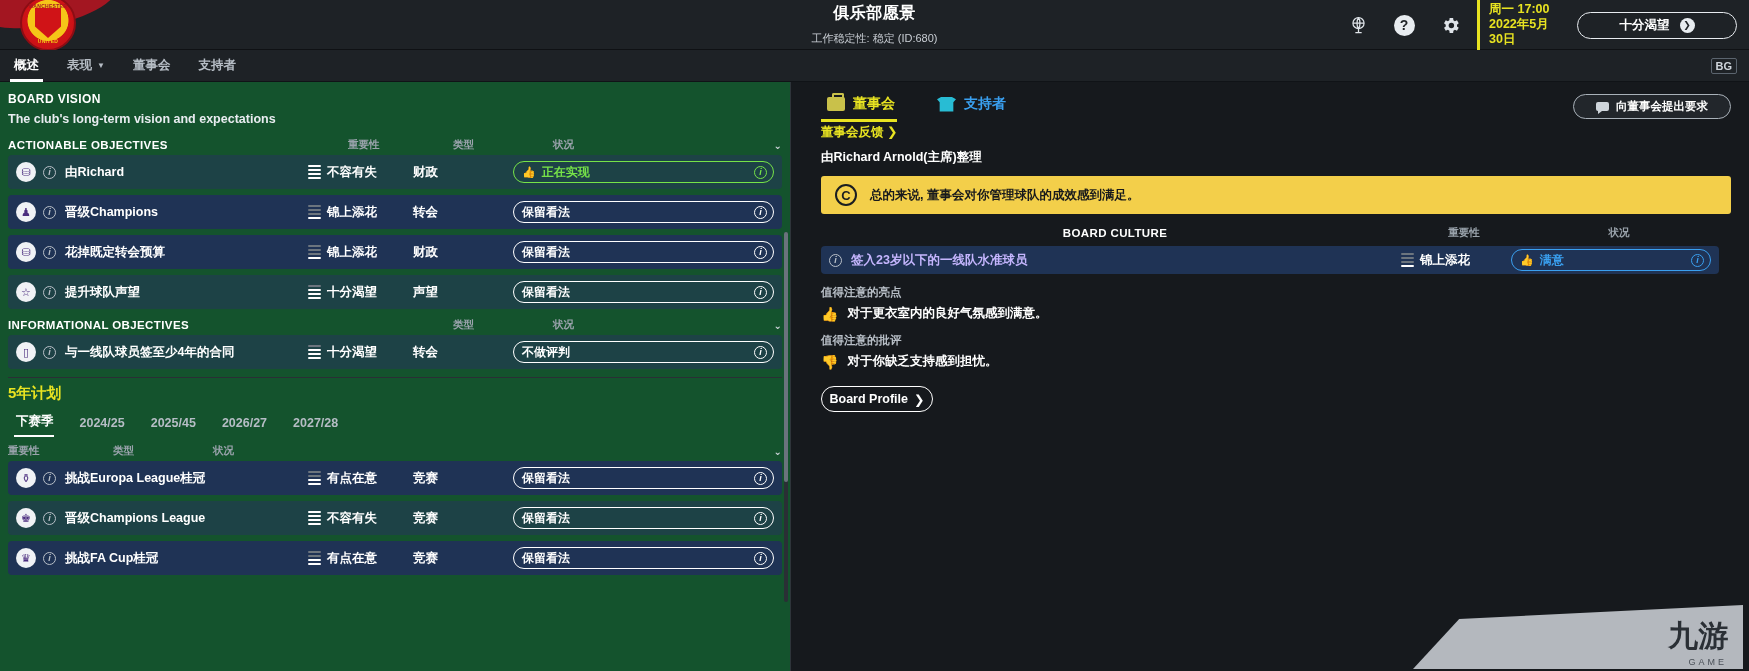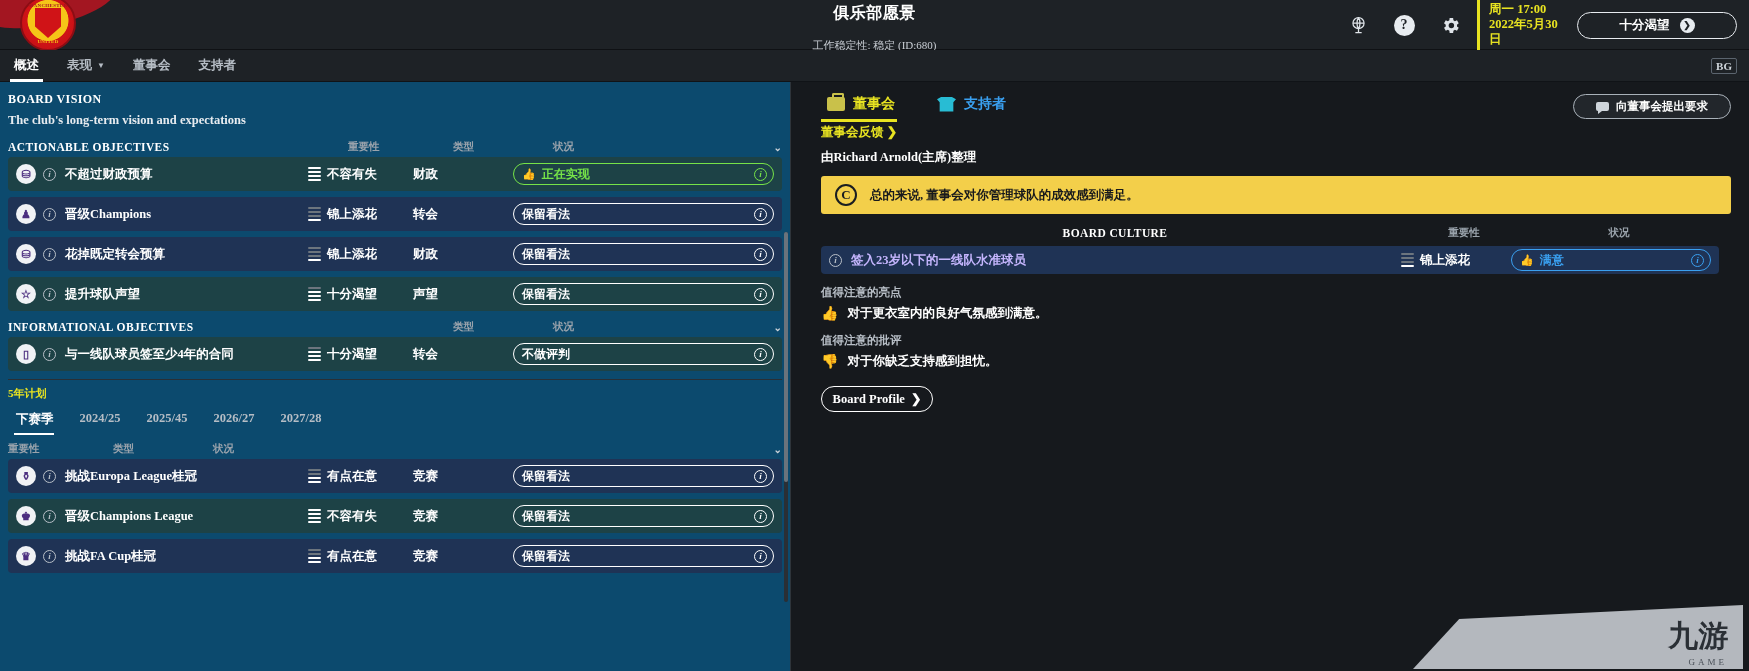--- a/index.html
+++ b/index.html
@@ -3,21 +3,21 @@
 <meta charset="utf-8">
 <style>
   * { box-sizing: border-box; margin: 0; padding: 0; }
   html, body {
     width: 1749px; height: 671px;
     background: #16191d;
     font-family: "Liberation Sans", "DejaVu Sans", sans-serif;
     color: #e8ecf0;
     overflow: hidden;
   }
-  .app { position: relative; width: 1749px; height: 671px; font-family: Liberation Serif, serif; }
+  .app { position: relative; width: 1749px; height: 671px; }
 
   
   .topbar {
     position: relative; height: 50px; width: 100%;
     background: #1e2226;
     display: flex; align-items: center;
     border-bottom: 1px solid #0f1114;
   }
   .crest-wrap {
     position: absolute; left: 0; top: 0; width: 130px; height: 50px;
@@ -47,21 +47,21 @@
   .crest-txt2 {
     position: absolute; left: 50%; bottom: 5px; transform: translateX(-50%);
     font-size: 5px; color: #f5c518; font-weight: bold; letter-spacing: .3px;
   }
 
   .title-block {
     position: absolute; left: 50%; transform: translateX(-50%);
     top: 3px; text-align: center;
   }
   .title-main { font-size: 16px; font-weight: bold; color: #fff; letter-spacing: .5px; }
-  .title-sub { font-size: 11px; color: #c9ced4; margin-top: 14px; }
+  .title-sub { font-size: 11px; color: #c9ced4; margin-top: 7px; }
 
   .topright {
     position: absolute; right: 0; top: 0; height: 50px;
     display: flex; align-items: center; gap: 0;
   }
   .ticon {
     width: 46px; height: 50px; display: flex; align-items: center; justify-content: center;
     color: #dfe4e9;
   }
   .help-circ {
@@ -105,21 +105,21 @@
   }
   .nav-caret { font-size: 8px; margin-left: 5px; color: #b6bdc5; }
   .nav-right { position: absolute; right: 12px; display: flex; align-items: center; gap: 6px; }
   .bb-badge {
     font-size: 11px; color: #cfd5db; font-weight: bold;
     border: 1px solid #5b646e; padding: 1px 4px; border-radius: 2px;
   }
 
   
   .body { display: flex; height: 589px; }
-  .left-pane { width: 790px; position: relative; background: #0c4a6e; overflow: hidden; }
+  .left-pane { width: 790px; position: relative; background: #14532d; overflow: hidden; }
   .divider { width: 1px; background: #2e343a; }
   .right-pane { flex: 1; background: #16191d; position: relative; padding: 0 18px; }
   .bv-title {
     font-size: 12px; font-weight: bold; color: #fff; letter-spacing: .4px;
     padding: 10px 8px 0 8px;
   }
   .bv-sub {
     font-size: 12.5px; font-weight: bold; color: #e8ecf0;
     padding: 6px 8px 9px 8px;
   }
@@ -172,23 +172,23 @@
   .pill.green { border-color: #76e348; color: #76e348; }
   .pill.blue  { border-color: #3aa0f0; color: #3aa0f0; }
   .pill-ic { margin-right: 6px; font-size: 11px; }
   .pill-i {
     position: absolute; right: 6px; width: 13px; height: 13px; border-radius: 50%;
     border: 1px solid currentColor; display: flex; align-items: center; justify-content: center;
     font-size: 9px; font-style: italic;
   }
 
   .five-year {
-    font-size: 11px; font-weight: bold; color: #e8e321; padding: 6px 8px 0 8px;
-  }
-  .sub-tabs { display: flex; align-items: flex-start; padding: 6px 8px 0 8px; }
+    font-size: 15px; font-weight: bold; color: #e8e321; padding: 6px 8px 0 8px;
+  }
+  .sub-tabs { display: flex; align-items: flex-end; padding: 6px 8px 0 8px; }
   .sub-tab {
     position: relative; font-size: 12.5px; font-weight: bold; color: #b6bdc5;
     padding: 4px 18px 7px 8px; cursor: pointer;
   }
   .sub-tab.active { color: #fff; }
   .sub-tab.active::after {
     content:''; position: absolute; left: 6px; right: 18px; bottom: 0; height: 2.5px; background: #fff;
   }
   .sep-line { height: 1px; background: #2a2f35; margin: 0 8px; }
 
@@ -380,21 +380,21 @@
         <span class="col-name th-label">ACTIONABLE OBJECTIVES</span>
         <span class="col-imp">重要性</span>
         <span class="col-type">类型</span>
         <span class="col-stat">状况</span>
         <span class="th-chevron">⌄</span>
       </div>
       <div id="actionable-rows">
           <div class="row teal">
             <span class="obj-icon">⛁</span>
             <span class="info-i">i</span>
-            <span class="row-name">不超过财政预算</span>
+            <span class="row-name">由Richard</span>
             <span class="imp-cell">
               <span class="impbars">
                 <i class="on"></i>
                 <i class="on"></i>
                 <i class="on"></i>
                 <i class="on"></i>
               </span>
               <span>不容有失</span>
             </span>
             <span class="type-cell">财政</span>

